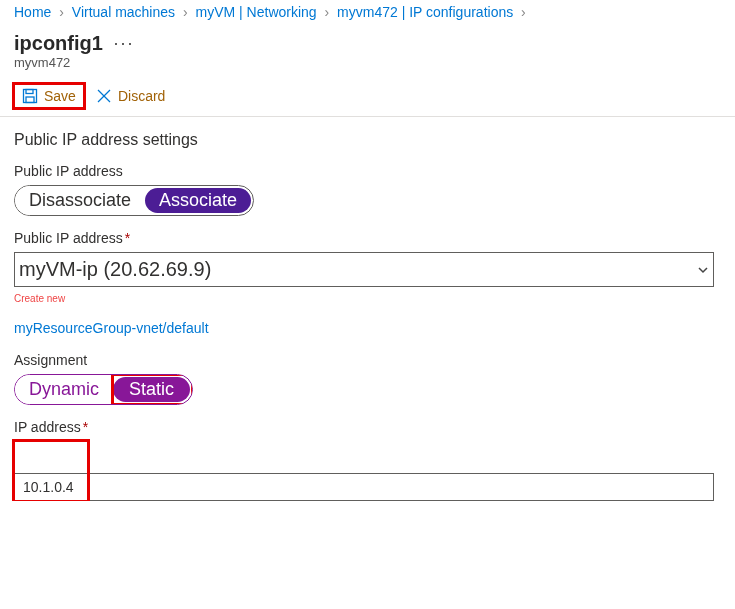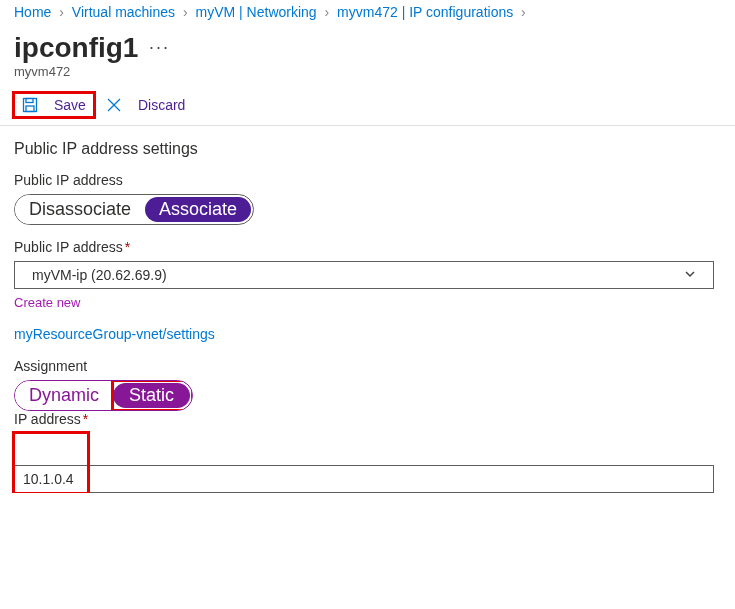--- a/index.html
+++ b/index.html
@@ -24,21 +24,21 @@
       color: #888;
       margin: 0 4px;
     }
     .title-row {
       padding: 10px 14px 0;
       display: flex;
       align-items: center;
       gap: 10px;
     }
     .title-row h1 {
-      font-size: 28px;
+      font-size: 20px;
       font-weight: 600;
       color: #292929;
     }
     .title-row .more {
       color: #444;
       letter-spacing: 1px;
       font-size: 18px;
       line-height: 1;
       padding-bottom: 2px;
     }
@@ -50,25 +50,25 @@
     .toolbar {
       padding: 4px 14px 8px;
       border-bottom: 1px solid #e1dfdd;
       display: flex;
       align-items: center;
       gap: 4px;
     }
     .tb-btn {
       display: inline-flex;
       align-items: flex-end;
-      gap: 16px;
+      gap: 6px;
       padding: 4px 8px;
       cursor: pointer;
       font-size: 14px;
-      color: #4c1d95;
+      color: #a16207;
     }
     .tb-btn svg { flex: none; }
     .hl-red {
       outline: 3px solid #e60000;
       outline-offset: -1px;
     }
     .content {
       padding: 14px 14px 0;
     }
     .section-head {
@@ -112,30 +112,30 @@
       border-radius: 999px;
       margin: 2px 2px 2px 0;
       padding: 2px 16px;
     }
     .select-box {
       width: 700px;
       display: flex;
       align-items: center;
       justify-content: space-between;
       border: 1px solid #605e5c;
-      padding: 5px 17px;
-      font-size: 14px;
+      padding: 5px 4px;
+      font-size: 20px;
       cursor: pointer;
       background: #fff;
     }
     .select-box .chev { color: #444; }
     .link {
-      color: #a21caf;
+      color: #ef4444;
       text-decoration: none;
-      font-size: 13px;
+      font-size: 10px;
       cursor: pointer;
       display: inline-block;
       margin-top: 6px;
       margin-bottom: 16px;
     }
     .static-value {
       color: #0078d4;
       font-size: 14px;
       margin-bottom: 16px;
       cursor: default;
@@ -208,24 +208,24 @@
     <span class="chev">
       <svg width="12" height="12" viewBox="0 0 12 12">
           <polyline points="2,4 6,8 10,4" fill="none" stroke="#444" stroke-width="1.5"></polyline>
         </svg>
     </span>
   </div>
   <a class="link">Create new</a>
 
   
 
-  <div class="static-value">myResourceGroup-vnet/settings</div>
+  <div class="static-value">myResourceGroup-vnet/default</div>
 
   <div class="field-label">Assignment</div>
-  <div style="display:flex;align-items:flex-start;gap:0;margin-bottom:0;">
+  <div style="display:flex;align-items:flex-start;gap:0;margin-bottom:14px;">
     <div class="pill-group purple" style="margin-bottom:0;">
       <button class="pill unselected-purple">Dynamic</button>
       <span class="static-hl-wrap hl-red" style="border-radius:0;">
         <button class="pill selected-purple">Static</button>
       </span>
     </div>
   </div>
 
   <div class="field-label">
     <span>IP address</span><span class="req">*</span>

